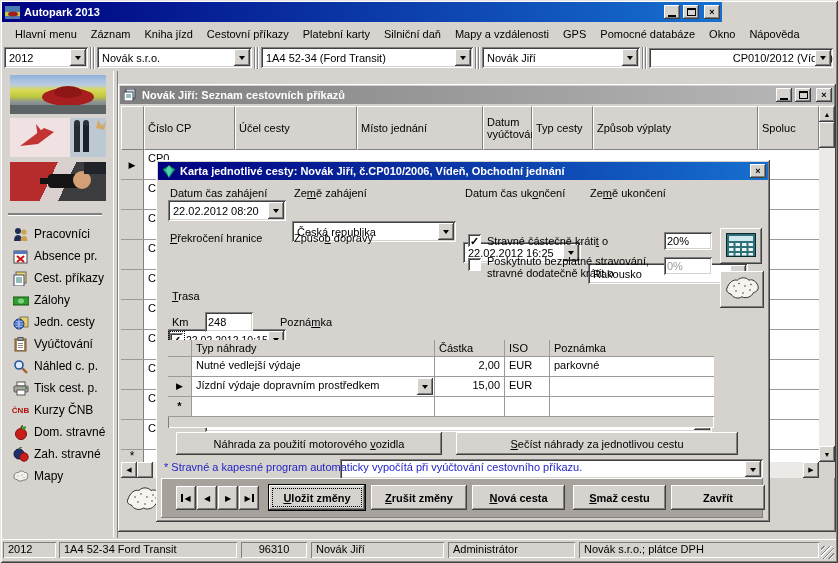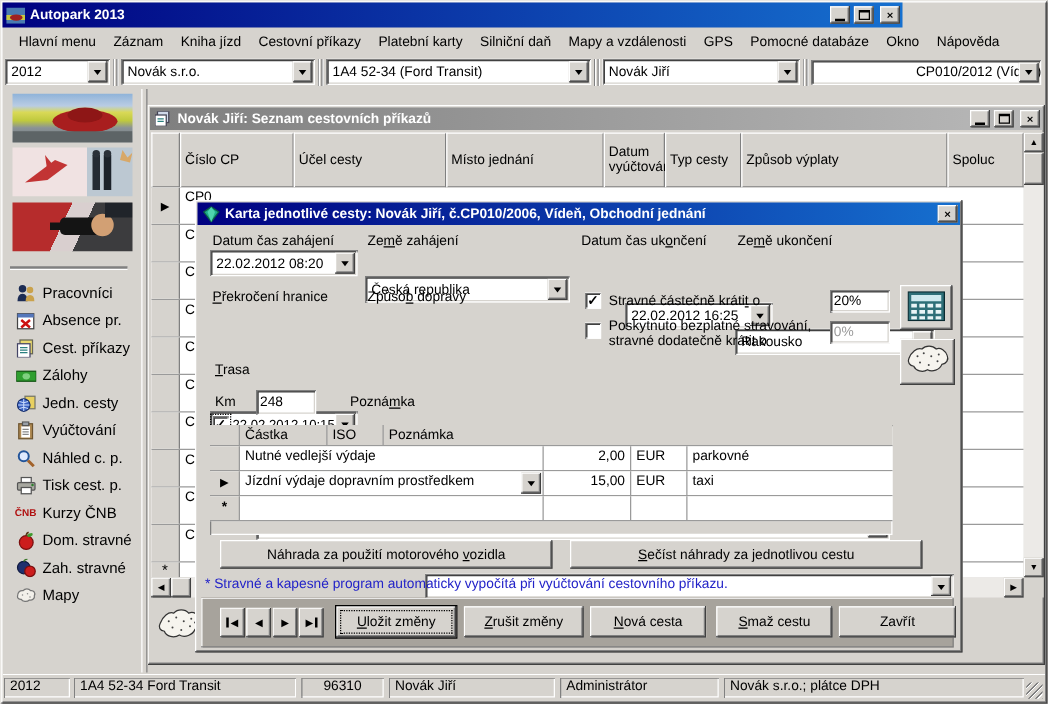--- a/index.html
+++ b/index.html
@@ -6,21 +6,21 @@
   *{box-sizing:border-box;font-family:"Liberation Sans",sans-serif;}
   u{text-decoration:underline;}
   #app{position:relative;width:838px;height:563px;background:#d6d3ce;overflow:hidden;
        box-shadow:inset 1px 1px #e8e6e2, inset -1px -1px #404040, inset 2px 2px #fff, inset -2px -2px #808080;}
   .abs{position:absolute;}
   .raised{box-shadow:inset -1px -1px #404040, inset 1px 1px #fff, inset -2px -2px #808080, inset 2px 2px #d6d3ce;}
   .raised1{box-shadow:inset -1px -1px #808080, inset 1px 1px #fff;}
   .sunken{background:#fff;box-shadow:inset 1px 1px #808080, inset -1px -1px #fff, inset 2px 2px #404040, inset -2px -2px #d6d3ce;}
   .btn{background:#d6d3ce;box-shadow:inset -1px -1px #404040, inset 1px 1px #fff, inset -2px -2px #808080, inset 2px 2px #d6d3ce;
        display:flex;align-items:center;justify-content:center;font-size:11px;color:#000;cursor:default;}
-  .btn.bold{font-weight:normal;}
+  .btn.bold{font-weight:bold;}
   .titlebar{display:flex;align-items:center;gap:3px;padding:0 2px;color:#fff;font-weight:bold;font-size:11px;}
   .tb-active{background:linear-gradient(90deg,#000080,#1670cf);}
   .tb-inactive{background:linear-gradient(90deg,#7f7f7f,#b9b9b9);}
   .winbtn{width:16px;height:14px;background:#d6d3ce;box-shadow:inset -1px -1px #404040, inset 1px 1px #fff, inset -2px -2px #808080;
           display:flex;align-items:center;justify-content:center;font-size:9px;font-weight:bold;color:#000;}
   .winbtn .minbar{width:8px;height:2px;background:#000;margin-top:8px;}
   .winbtn .maxbox{width:9px;height:8px;border:1px solid #000;border-top:2px solid #000;}
   .menubar{display:flex;align-items:center;gap:0;font-size:11px;padding-left:6px;}
   .menuitem{padding:3px 7px;}
   .combo{background:#fff;box-shadow:inset 1px 1px #808080, inset -1px -1px #fff, inset 2px 2px #404040, inset -2px -2px #d6d3ce;
@@ -406,21 +406,21 @@
       <span class="drop">
           <span class="tri"></span>
         </span>
     </div>
     <div class="abs combo" style="left:136px;top:40px;width:164px;height:21px;">
       <span class="cval">Česká republika</span>
       <span class="drop">
           <span class="tri"></span>
         </span>
     </div>
-    <div class="abs combo" style="left:307px;top:40px;width:118px;height:21px;margin-left:37px;">
+    <div class="abs combo" style="left:307px;top:40px;width:118px;height:21px;">
       <span class="cval">22.02.2012 16:25</span>
       <span class="drop">
           <span class="tri"></span>
         </span>
     </div>
     <div class="abs combo" style="left:432px;top:40px;width:160px;height:21px;">
       <span class="cval">Rakousko</span>
       <span class="drop">
           <span class="tri"></span>
         </span>
@@ -508,20 +508,21 @@
     <div class="abs combo" style="left:184px;top:152px;width:423px;height:20px;">
       <span class="cval"></span>
       <span class="drop">
           <span class="tri"></span>
         </span>
     </div>
 
     <div class="abs" style="left:12px;top:180px;width:546px;height:88px;background:#d6d3ce;box-shadow:inset 1px 1px #808080, inset -1px -1px #fff;">
       <div style="display:flex;height:17px;background:#d6d3ce;border-bottom:1px solid #9a9a9a;">
         <div class="exp-cell" style="width:24px;"></div>
+        <div class="exp-cell" style="width:243px;">Typ náhrady</div>
         <div class="exp-cell" style="width:70px;">Částka</div>
         <div class="exp-cell" style="width:45px;">ISO</div>
         <div class="exp-cell" style="flex:1;border-right:none;">Poznámka</div>
       </div>
       <div style="display:flex;height:20px;background:#fff;border-bottom:1px solid #9a9a9a;">
         <div class="exp-cell" style="width:24px;background:#d6d3ce;"></div>
         <div class="exp-cell" style="width:243px;">Nutné vedlejší výdaje</div>
         <div class="exp-cell" style="width:70px;text-align:right;">2,00</div>
         <div class="exp-cell" style="width:45px;">EUR</div>
         <div class="exp-cell" style="flex:1;border-right:none;">parkovné</div>
@@ -529,21 +530,20 @@
       <div style="display:flex;height:20px;background:#fff;border-bottom:1px solid #9a9a9a;">
         <div class="exp-cell" style="width:24px;background:#d6d3ce;text-align:center;font-size:9px;padding:4px 0 0 0;">▶</div>
         <div class="exp-cell" style="width:243px;position:relative;padding-right:18px;">
           <span>Jízdní výdaje dopravním prostředkem</span>
           <span class="drop" style="top:1px;bottom:1px;right:1px;">
               <span class="tri"></span>
             </span>
         </div>
         <div class="exp-cell" style="width:70px;text-align:right;">15,00</div>
         <div class="exp-cell" style="width:45px;">EUR</div>
-        <div class="exp-cell" style="flex:1;border-right:none;">taxi</div>
       </div>
       <div style="display:flex;height:20px;background:#fff;border-bottom:1px solid #9a9a9a;">
         <div class="exp-cell" style="width:24px;background:#d6d3ce;text-align:center;font-weight:bold;padding-top:3px;">*</div>
         <div class="exp-cell" style="width:243px;"></div>
         <div class="exp-cell" style="width:70px;"></div>
         <div class="exp-cell" style="width:45px;"></div>
         <div class="exp-cell" style="flex:1;border-right:none;"></div>
       </div>
     </div>
 

